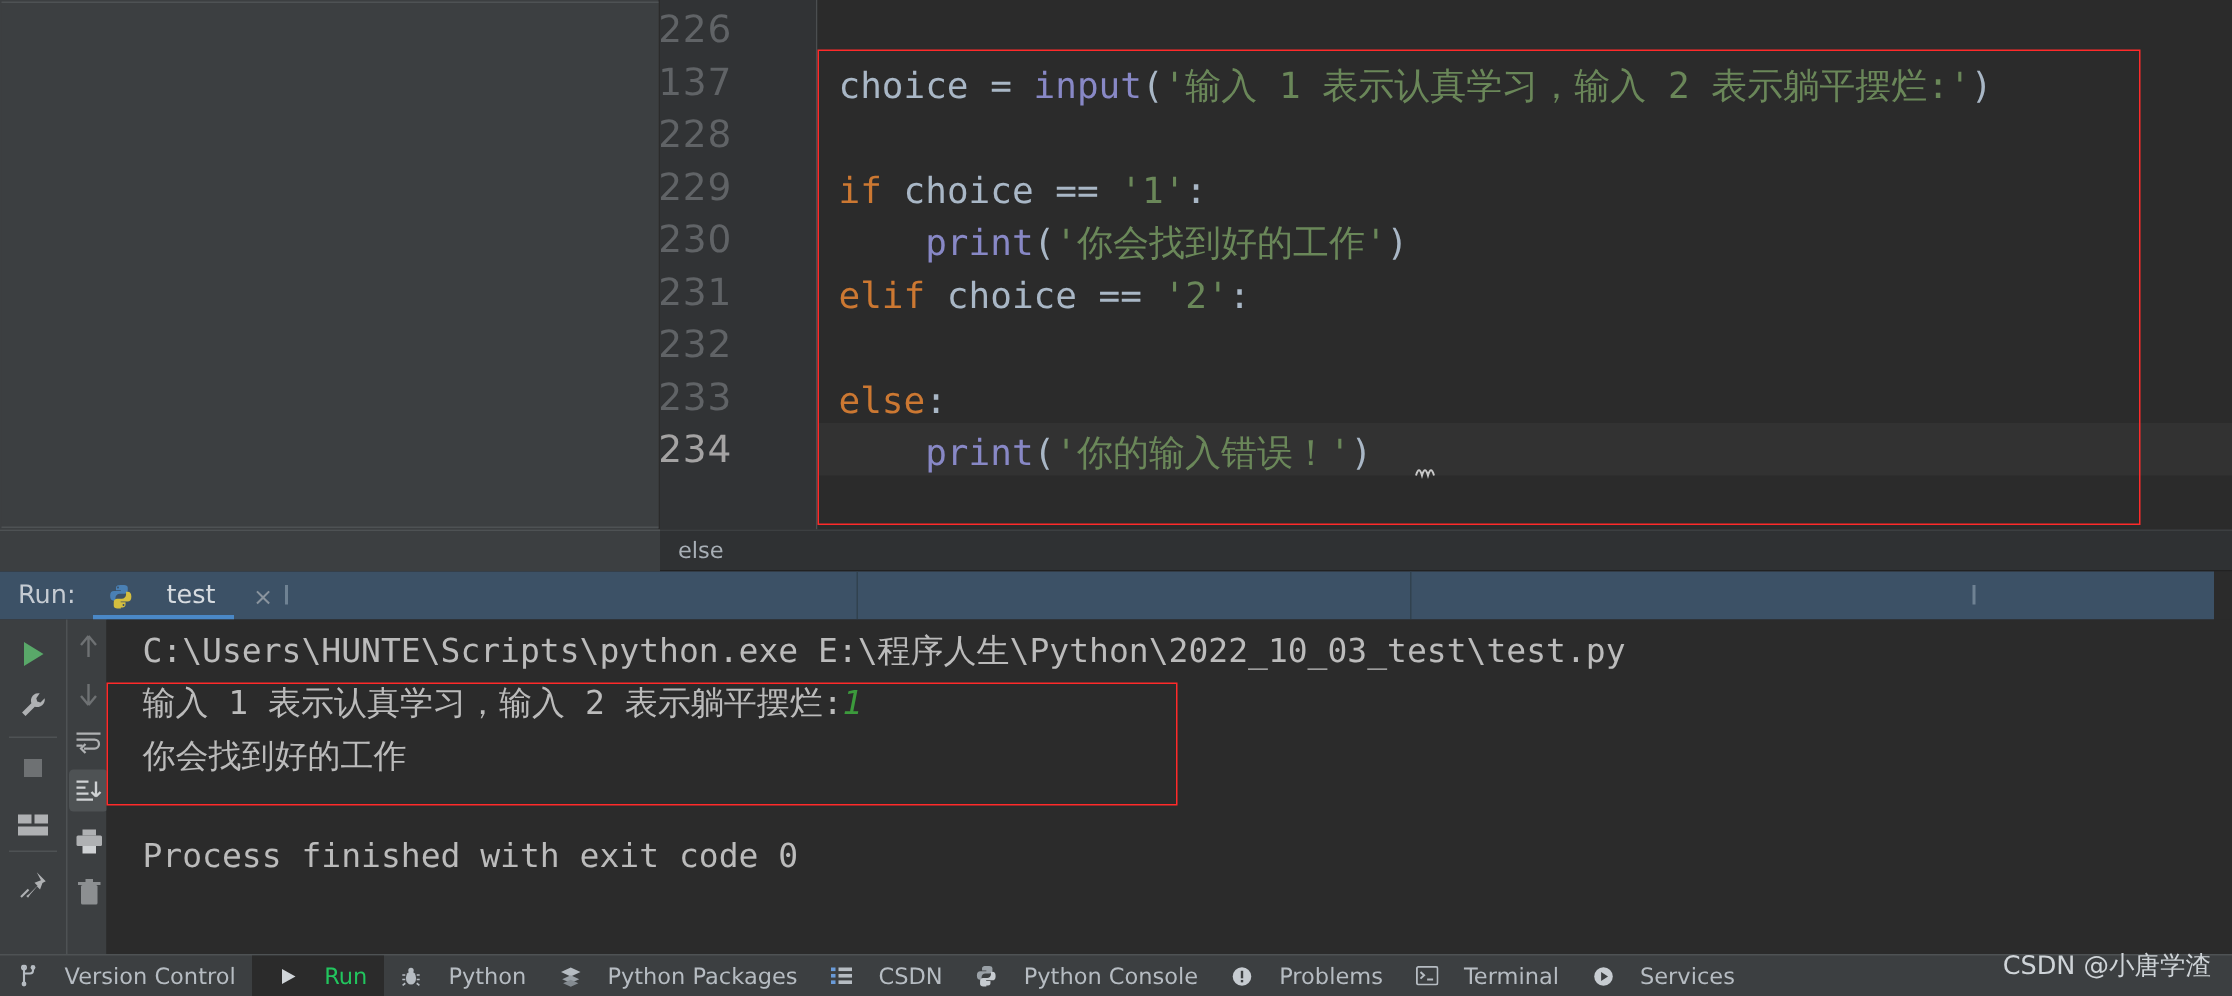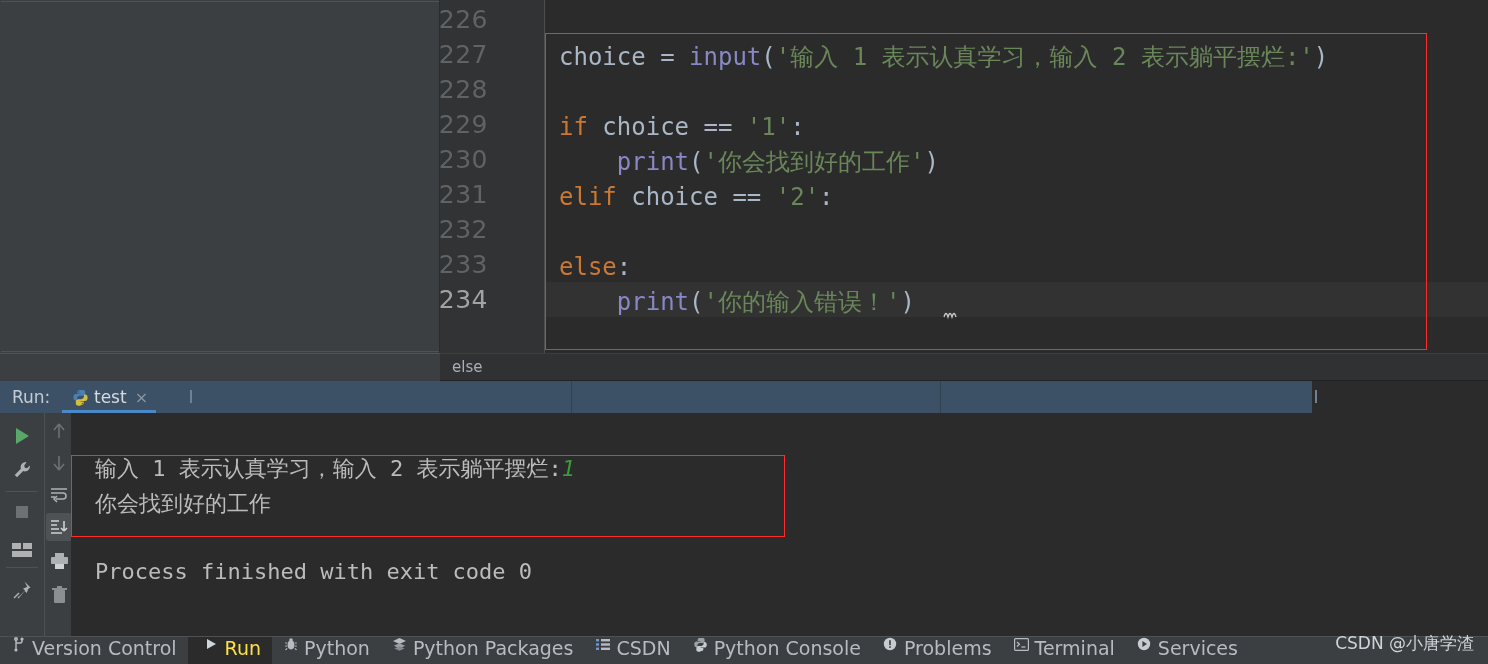--- a/index.html
+++ b/index.html
@@ -91,31 +91,31 @@
     background: #3c3f41;
     border-top: 1px solid #4e5254;
   }
 
   
   .run-panel {
     position: absolute; left: 0; top: 381px; width: 1488px; height: 255px;
     background: #2b2b2b;
   }
   .run-tabbar {
-    position: absolute; left: 0; top: 0; width: 1312px; height: 32px;
+    position: absolute; left: 0; top: 0; width: 1476px; height: 32px;
     background: #3c5166;
   }
   .run-label {
     position: absolute; left: 12px; top: 6px;
     font-size: 17px; color: #c5cbd2;
   }
   .run-tab {
     position: absolute; left: 60px; top: 0; height: 32px;
     padding: 0 12px;
-    display: flex; align-items: center; gap: 5px;
+    display: flex; align-items: center; gap: 22px;
   }
   .run-tab .tab-text { font-size: 17px; color: #d6dbe0; }
   .run-tab .tab-close { font-size: 16px; color: #8a949e; margin-left: 3px; }
   .run-tab-underline {
     position: absolute; left: 62px; top: 29px; width: 94px; height: 3px;
     background: #4a88c7;
   }
   .tab-sep {
     position: absolute; top: 0; width: 1px; height: 32px;
     background: #31424f;
@@ -173,26 +173,26 @@
   }
 
   
   .statusbar {
     position: absolute; left: 0; top: 636px; width: 1488px; height: 28px;
     background: #3c3f41;
     border-top: 1px solid #4e5254;
     display: flex; align-items: center;
   }
   .sb-item {
-    height: 28px; display: flex; align-items: flex-start; gap: 6px;
+    height: 28px; display: flex; align-items: center; gap: 17px;
     padding: 0 11px;
-    font-size: 19px; color: #b6bcc2;
+    font-size: 15px; color: #b6bcc2;
     white-space: nowrap;
   }
-  .sb-item.active { background: #2b2b2b; color: #fde047; padding-left: 16px; }
+  .sb-item.active { background: #2b2b2b; color: #22c55e; padding-left: 16px; }
   .sb-icon { display: inline-flex; width: 15px; height: 15px; align-items: center; justify-content: center; }
   .watermark {
     position: absolute; right: 14px; top: 632px;
     font-size: 17px; color: #cfd4d8;
     font-family: "DejaVu Sans", "Liberation Sans", sans-serif;
   }
 
   
   .squiggle {
     position: absolute;
@@ -205,21 +205,21 @@
 <div id="root">
 
   <div class="editor-area">
 
     <div class="left-blank">
       <div class="left-blank-inner"></div>
     </div>
 
     <div class="gutter" id="gutter">
         <div class="lnum" style="top: 5px;">226</div>
-        <div class="lnum" style="top: 40px;">227</div>
+        <div class="lnum" style="top: 40px;">137</div>
         <div class="lnum" style="top: 75px;">228</div>
         <div class="lnum" style="top: 110px;">229</div>
         <div class="lnum" style="top: 145px;">230</div>
         <div class="lnum" style="top: 180px;">231</div>
         <div class="lnum" style="top: 215px;">232</div>
         <div class="lnum" style="top: 250px;">233</div>
         <div class="lnum current" style="top: 285px;">234</div>
       </div>
 
     <div class="code-pane" id="code-pane">
@@ -334,20 +334,21 @@
       <div class="tbtn-b" style="left:1px; top:168px">
         <svg width="17" height="18" viewBox="0 0 17 18">
           <rect x="3" y="4" width="11" height="13" rx="1" fill="#8c8f91"></rect>
           <rect x="1" y="2" width="15" height="2" fill="#8c8f91"></rect>
           <rect x="6" y="0" width="5" height="2" fill="#8c8f91"></rect>
         </svg>
       </div>
     </div>
 
     <div class="console" id="console">
+        <div class="cline" style="top: 6px;"><span>C:\Users\HUNTE\Scripts\python.exe E:\程序人生\Python\2022_10_03_test\test.py</span></div>
         <div class="cline" style="top: 41px;"><span>输入 1 表示认真学习，输入 2 表示躺平摆烂:</span><span class="user-in">1</span></div>
         <div class="cline" style="top: 76px;"><span>你会找到好的工作</span></div>
         <div class="cline" style="top: 111px;"><span></span></div>
         <div class="cline" style="top: 146px;"><span>Process finished with exit code 0</span></div>
       </div>
     <div class="red-box-console"></div>
   </div>
 
   <div class="statusbar" id="statusbar">
       <div class="sb-item">

